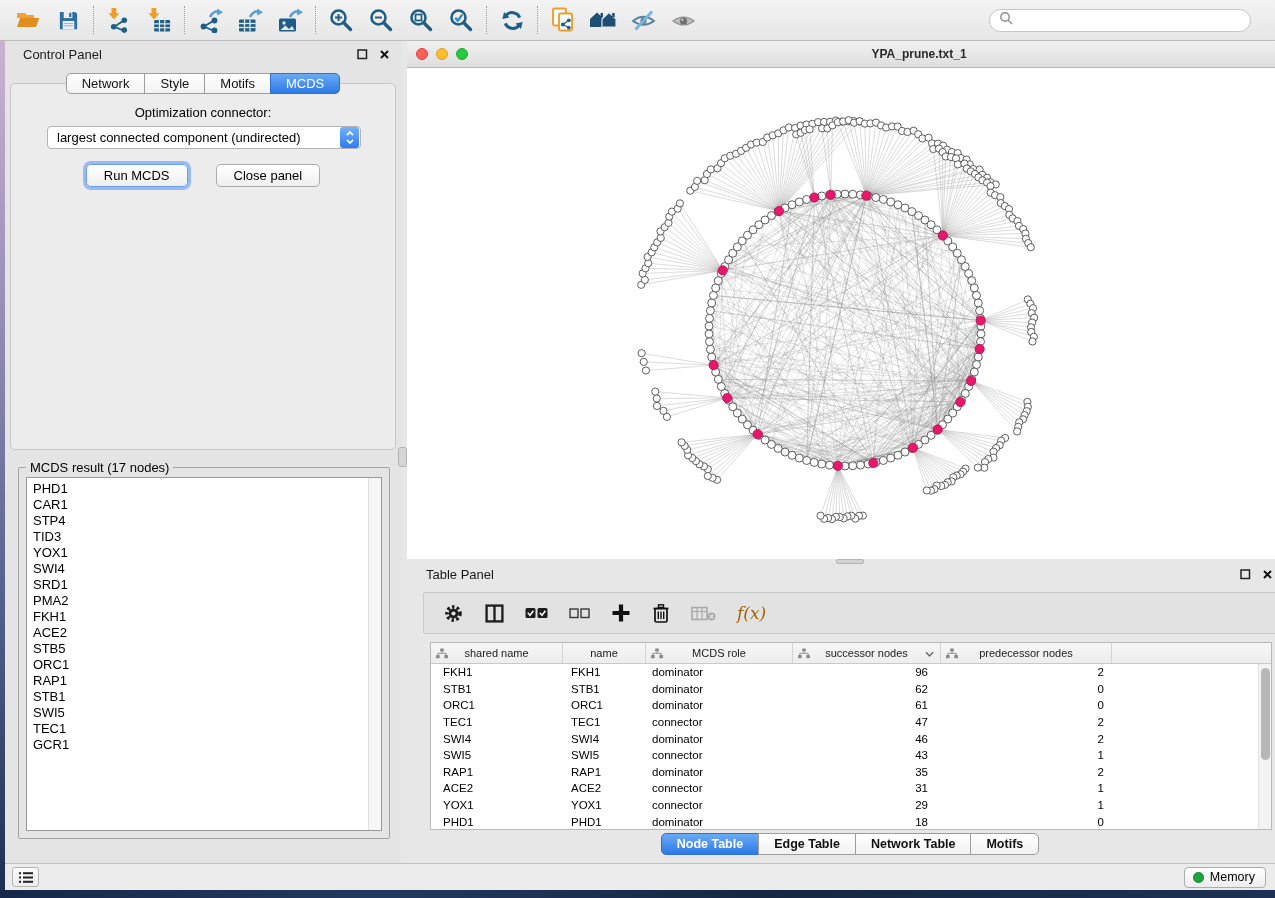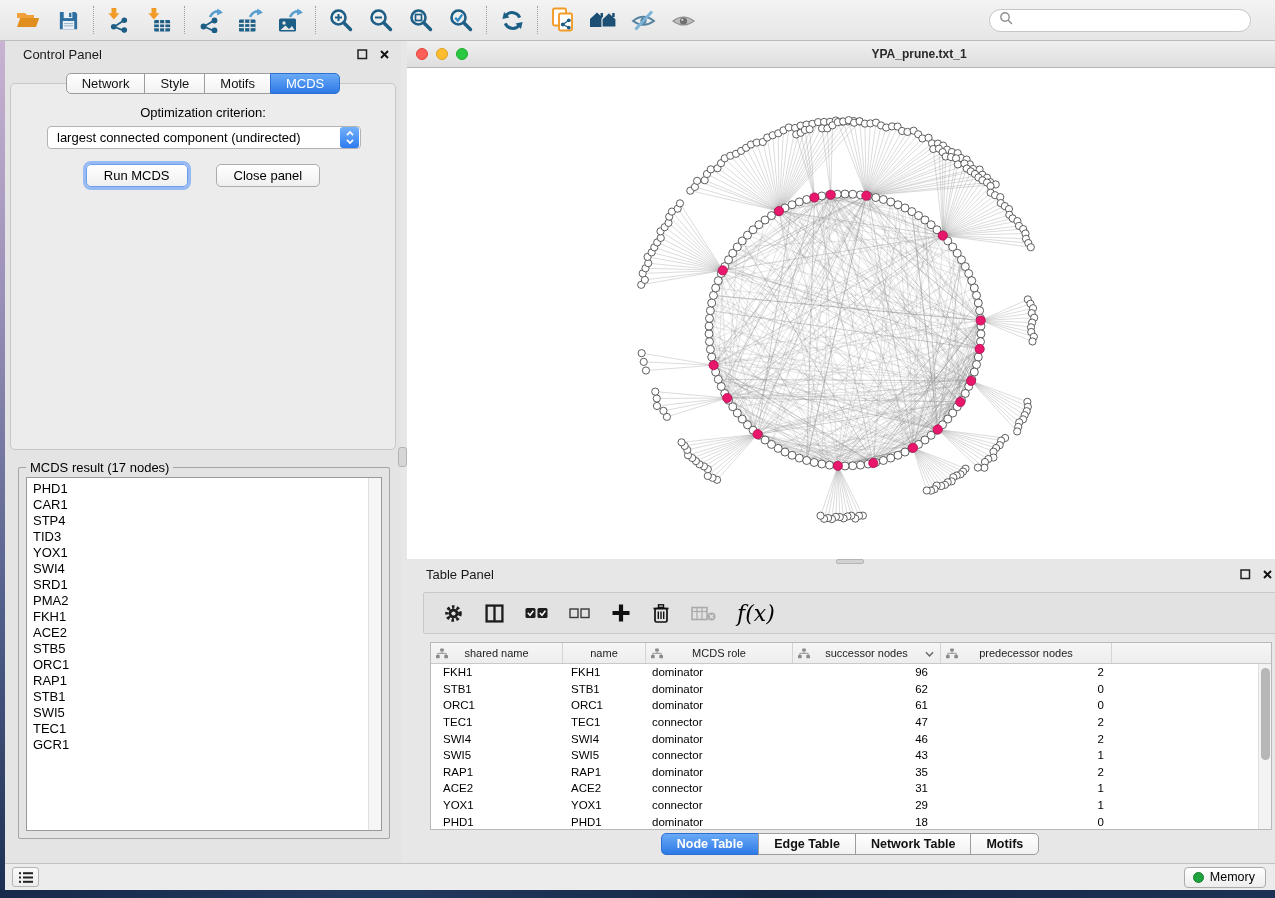--- a/index.html
+++ b/index.html
@@ -76,21 +76,21 @@
   #net-title { position:absolute; left:0; right:0; text-align:center; font-size:12px; font-weight:bold; color:#2a2a2a; }
   #net-canvas { position:relative; width:868px; height:491px; background:#fff; }
 
   
   #table-panel { position:absolute; left:416px; top:561px; width:868px; height:302px; background:#e7e7e7; }
   #tp-splitter { position:absolute; top:-2px; left:50%; margin-left:-14px; width:28px; height:5px;
      background:#d2d2d2; border:1px solid #b5b5b5; border-radius:2px; }
   #tp-toolbar { position:absolute; top:31px; left:7px; right:7px; height:42px; background:#e2e2e2;
      border:1px solid #c9c9c9; border-radius:2px; display:flex; align-items:center; padding-left:19px; gap:21px; }
   .tp-ic { display:flex; align-items:center; justify-content:center; }
-  .fx { font-family:"DejaVu Serif", serif; font-style:italic; font-size:22px; color:#000000; }
+  .fx { font-family:"DejaVu Serif", serif; font-style:italic; font-size:17px; color:#a16207; }
 
   #node-table { position:absolute; top:81px; left:14px; width:842px; height:188px;
      background:#fff; border:1px solid #b9b9b9; overflow:hidden; }
   #nt-head { display:flex; height:21px; background:linear-gradient(#f6f6f6,#ededed); border-bottom:1px solid #c9c9c9; }
   .th { position:relative; display:flex; align-items:center; justify-content:center;
      border-right:1px solid #d4d4d4; font-size:11px; color:#1c1c1c; }
   .th .th-ic { position:absolute; left:5px; top:5px; }
   .th .sort-ic { position:absolute; right:6px; top:8px; }
   .th-filler { flex:1; background:transparent; }
   .w0{width:132px}.w1{width:83px}.w2{width:147px}.w3{width:148px}.w4{width:171px}
@@ -302,21 +302,21 @@
           </span>
       </span>
     </div>
     <div id="cp-tabs">
         <div class="seg">Network</div>
         <div class="seg">Style</div>
         <div class="seg">Motifs</div>
         <div class="seg active">MCDS</div>
       </div>
     <div id="cp-content">
-      <div id="opt-label">Optimization criterion:</div>
+      <div id="opt-label">Optimization connector:</div>
       <div id="criterion-select">
         <span>largest connected component (undirected)</span>
         <span class="stepper">
           <svg width="10" height="15" viewBox="0 0 10 15">
               <path d="M2 5.2 L5 2 L8 5.2" fill="none" stroke="#fff" stroke-width="1.7"></path>
               <path d="M2 9.8 L5 13 L8 9.8" fill="none" stroke="#fff" stroke-width="1.7"></path>
             </svg>
         </span>
       </div>
       <div id="cp-buttons">

